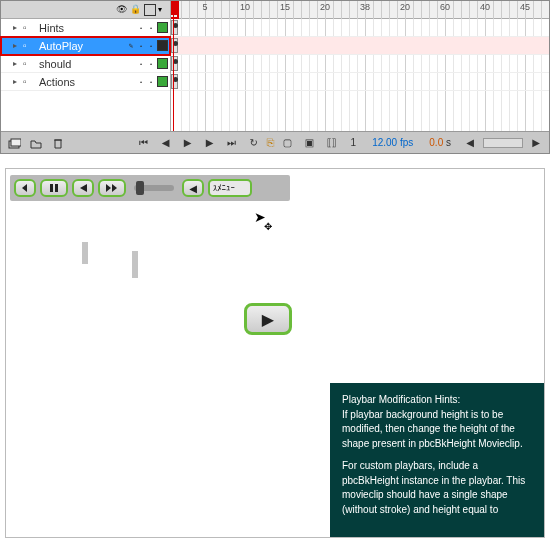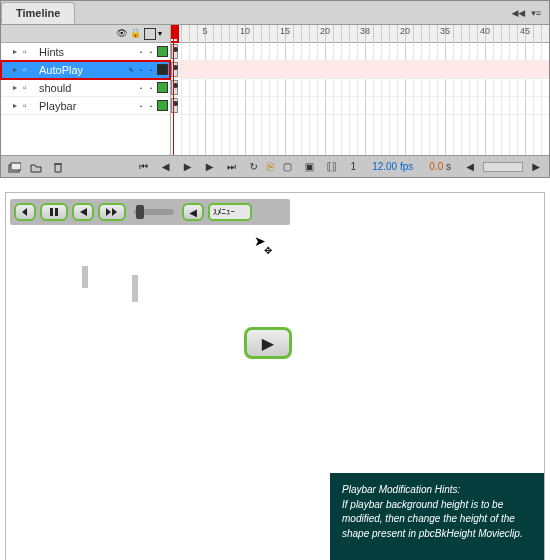--- a/index.html
+++ b/index.html
@@ -63,37 +63,28 @@
 
 .stage-cursor { position: absolute; top: 40px; left: 248px; font-size: 14px; color: #000; pointer-events: none; }
 .stage-arrows { position: absolute; top: 52px; left: 258px; font-size: 10px; pointer-events: none; }
 
 .small-bar { position: absolute; top: 73px; left: 76px; width: 6px; height: 22px; background: #c4c4c4; }
 .mid-bar { position: absolute; top: 82px; left: 126px; width: 6px; height: 27px; background: #c4c4c4; }
 
 .center-play { position: absolute; top: 134px; left: 238px; width: 48px; height: 32px; border-radius: 8px; background: linear-gradient(#eee,#ccc); border: 3px solid #6abc3a; display: flex; align-items: center; justify-content: center; font-size: 16px; color: #222; cursor: pointer; }
 
 .hints-box { position: absolute; right: 0; bottom: 0; width: 214px; background: #043d3b; color: #fff; font-size: 10px; line-height: 1.45; padding: 10px 12px 12px; }
-.hints-box p { margin-bottom: 8px; font-style: italic; }
+.hints-box p { margin-bottom: 8px; }
 </style>
 </head>
 <body>
 
 <div class="panel">
 
   <div class="timeline-panel">
-    <div class="panel-header">
-      <div class="tab">
-          <span>Timeline</span>
-        </div>
-      <div class="panel-controls">
-        <span>◀◀</span>
-        <span>▾≡</span>
-      </div>
-    </div>
 
     <div class="timeline-body">
       <div class="layers-col">
         <div class="layers-header">
           <span class="eye-icon">👁</span>
           <span class="lock-icon">🔒</span>
           <span class="outline-icon"></span>
           <span class="dropdown-arrow">▾</span>
         </div>
         <div id="layer-rows">
@@ -124,21 +115,21 @@
               <span class="layer-name">should</span>
               <span class="layer-toggles">
                 <span class="layer-dot">•</span>
                 <span class="layer-dot">•</span>
                 <span class="layer-swatch" style="background:#3aa83a"></span>
               </span>
             </div>
             <div class="layer-row">
               <span class="layer-expand">▸</span>
               <span class="layer-icon">▫</span>
-              <span class="layer-name">Playbar</span>
+              <span class="layer-name">Actions</span>
               <span class="layer-toggles">
                 <span class="layer-dot">•</span>
                 <span class="layer-dot">•</span>
                 <span class="layer-swatch" style="background:#3aa83a"></span>
               </span>
             </div>
           </div>
       </div>
 
       <div class="frames-col">
@@ -190,21 +181,21 @@
             <div class="ruler-tick" style="left: 354px;"></div>
             <div class="ruler-tick" style="left: 362px;"></div>
             <div class="ruler-tick" style="left: 370px;"></div>
             <div class="ruler-label" style="left: 2px;">1</div>
             <div class="ruler-label" style="left: 34px;">5</div>
             <div class="ruler-label" style="left: 74px;">10</div>
             <div class="ruler-label" style="left: 114px;">15</div>
             <div class="ruler-label" style="left: 154px;">20</div>
             <div class="ruler-label" style="left: 194px;">38</div>
             <div class="ruler-label" style="left: 234px;">20</div>
-            <div class="ruler-label" style="left: 274px;">35</div>
+            <div class="ruler-label" style="left: 274px;">60</div>
             <div class="ruler-label" style="left: 314px;">40</div>
             <div class="ruler-label" style="left: 354px;">45</div>
           </div>
         <div class="playhead" id="playhead" style="left: 2px;">
           <div class="playhead-cap"></div>
         </div>
         <div class="red-box" id="redruler" style="left: -2px; top: 0px; width: 10px; height: 18px;"></div>
         <div class="frames-grid" id="frames-grid">
             <div class="frame-col" style="left: 2px;"></div>
             <div class="frame-col" style="left: 10px;"></div>
@@ -346,16 +337,17 @@
     <div class="stage-cursor">➤</div>
     <div class="stage-arrows">✥</div>
     <div class="small-bar"></div>
     <div class="mid-bar"></div>
 
     <div class="center-play">▶</div>
 
     <div class="hints-box">
       <p><span>Playbar Modification Hints:</span><br>
          <span>If playbar background height is to be modified, then change the height of the shape present in pbcBkHeight Movieclip.</span></p>
+      <p>For custom playbars, include a pbcBkHeight instance in the playbar. This movieclip should have a single shape (without stroke) and height equal to</p>
     </div>
   </div>
 
 </div>
 
 </body></html>

